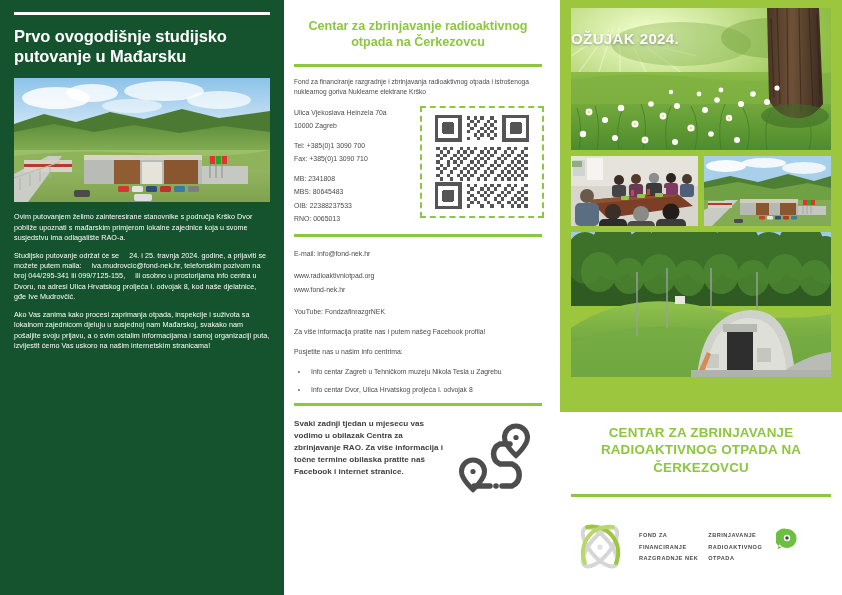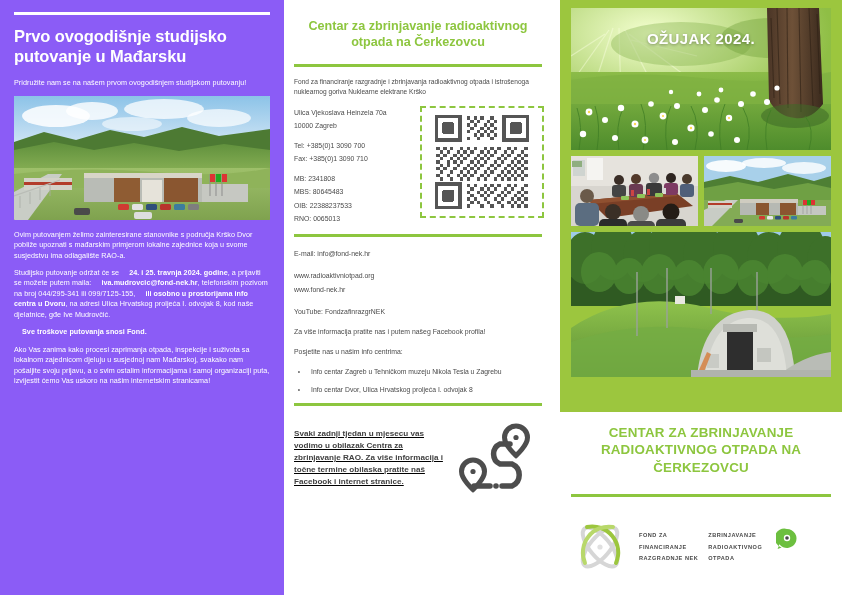--- a/index.html
+++ b/index.html
@@ -7,38 +7,38 @@
     width: 842px; height: 595px;
     background: #ffffff;
     font-family: "Liberation Sans", sans-serif;
     overflow: hidden;
   }
   .page { position: relative; width: 842px; height: 595px; background: #ffffff; }
 
   
   .panel-left {
     position: absolute; left: 0; top: 0; width: 284px; height: 595px;
-    background: #8b5cf6; padding: 12px 14px 0 14px;
+    background: #14532d; padding: 12px 14px 0 14px;
   }
   .rule-white { height: 3px; background: #ffffff; width: 100%; margin-bottom: 11px; }
   .left-title {
     color: #ffffff; font-size: 16.5px; font-weight: bold; line-height: 1.22;
     letter-spacing: -0.1px; margin-bottom: 12px;
   }
   .left-p {
     color: #ffffff; font-size: 7.2px; line-height: 1.45; margin-bottom: 7px;
     letter-spacing: 0.05px;
   }
   .left-photo {
     width: 256px; height: 124px; margin: 4px 0 10px 0;
     border-radius: 1px; overflow: hidden; position: relative;
     background: linear-gradient(#bfe0f5 0%, #cfe8f8 30%, #7fae55 46%, #5d8f3e 70%, #8a9a7d 100%);
   }
   .left-photo svg { display: block; width: 100%; height: 100%; }
-  .b { font-weight: bold; padding-left: 8px; }
+  .b { font-weight: normal; padding-left: 8px; }
 
   
   .panel-mid {
     position: absolute; left: 284px; top: 0; width: 276px; height: 595px;
     background: #ffffff; padding: 12px 18px 0 10px;
   }
   .mid-title {
     color: #8dc63f; font-size: 12.6px; font-weight: bold; line-height: 1.28;
     text-align: center; margin: 6px 0 14px 0;
   }
@@ -50,21 +50,21 @@
   .ln { color: #4a4a4a; font-size: 6.9px; line-height: 1.95; }
   .gap { height: 6px; }
   .qr-wrap {
     flex: 0 0 auto; width: 124px; height: 112px;
     border: 2px dashed #8dc63f; padding: 5px; background: #ffffff;
   }
   .qr-wrap svg { display: block; width: 100%; height: 100%; }
   .mid-list { margin-top: 4px; }
   .mid-li { display: flex; gap: 7px; font-size: 6.8px; color: #4a4a4a; line-height: 1.5; margin-bottom: 8px; }
   .mid-li .bullet { flex: 0 0 10px; text-align: center; color: #6a6a6a; }
-  .mid-foot { display: flex; gap: 6px; align-items: center; margin-top: 12px; text-decoration: underline; }
+  .mid-foot { display: flex; gap: 6px; margin-top: 12px; }
   .mid-foot-txt {
     flex: 1; color: #3f3f3f; font-size: 8.1px; font-weight: bold; line-height: 1.5;
   }
   .mid-foot-ico { flex: 0 0 92px; }
   .mid-foot-ico svg { display: block; width: 92px; height: 80px; }
 
   
   .panel-right {
     position: absolute; left: 560px; top: 0; width: 282px; height: 595px;
     background: #ffffff;
@@ -73,21 +73,21 @@
     position: absolute; left: 0; top: 0; width: 282px; height: 412px;
     background: #9cc63e;
   }
   .rp-inner { position: absolute; left: 0; top: 0; width: 282px; padding: 8px 11px; }
   .hero {
     position: relative; width: 260px; height: 142px; overflow: hidden;
     background: linear-gradient(#cfe08a 0%, #b8d86a 25%, #8fc04a 60%, #6fae3c 100%);
   }
   .hero svg { display: block; width: 100%; height: 100%; }
   .hero-label {
-    position: absolute; top: 22px; left: 0; right: 0; text-align: center;
+    position: absolute; top: 22px; left: 0; right: 0; 
     color: #ffffff; font-size: 15px; font-weight: bold; letter-spacing: 0.4px;
     text-shadow: 0 1px 3px rgba(0,0,0,.35);
   }
   .thumbs { display: flex; gap: 6px; margin-top: 6px; }
   .thumb-a, .thumb-b { width: 127px; height: 70px; overflow: hidden; }
   .thumb-a svg, .thumb-b svg, .wide svg { display: block; width: 100%; height: 100%; }
   .wide { width: 260px; height: 145px; margin-top: 6px; overflow: hidden; }
   .rp-bottom { position: absolute; left: 0; top: 418px; width: 282px; padding: 0 11px; }
   .rp-title {
     color: #8dc63f; font-size: 13.4px; font-weight: bold; line-height: 1.3;
@@ -103,21 +103,20 @@
   .logo-bubble svg { display: block; width: 22px; height: 22px; }
 </style>
 </head>
 <body>
 
 <div class="page">
 
   <div class="panel-left">
     <div class="rule-white"></div>
     <div class="left-title">Prvo ovogodišnje studijsko putovanje u Mađarsku</div>
-    <div class="left-p">Pridružite nam se na našem prvom ovogodišnjem studijskom putovanju!</div>
 
     <div class="left-photo">
       <svg viewBox="0 0 256 124" preserveAspectRatio="none">
         <defs>
           <linearGradient id="lsky" x1="0" y1="0" x2="0" y2="1">
             <stop offset="0" stop-color="#8cc3e8"></stop>
               <stop offset="1" stop-color="#dcebf7"></stop>
           </linearGradient>
           <linearGradient id="lhill" x1="0" y1="0" x2="0" y2="1">
             <stop offset="0" stop-color="#5f8f3c"></stop>
@@ -175,21 +174,20 @@
           <line x1="6" y1="100" x2="6" y2="112"></line>
             <line x1="16" y1="96" x2="16" y2="108"></line>
           <line x1="26" y1="92" x2="26" y2="104"></line>
             <line x1="36" y1="88" x2="36" y2="100"></line>
         </g>
       </svg>
     </div>
 
     <div class="left-p">Ovim putovanjem želimo zainteresirane stanovnike s područja Krško Dvor pobliže upoznati s mađarskim primjerom lokalne zajednice koja u svome susjedstvu ima odlagalište RAO-a.</div>
     <div class="left-p"><span>Studijsko putovanje održat će se </span><span class="b">24. i 25. travnja 2024. godine</span><span>, a prijaviti se možete putem maila: </span><span class="b">iva.mudrovcic@fond-nek.hr</span><span>, telefonskim pozivom na broj 044/295-341 ili 099/7125-155, </span><span class="b">ili osobno u prostorijama info centra u Dvoru</span><span>, na adresi Ulica Hrvatskog proljeća I. odvojak 8, kod naše djelatnice, gđe Ive Mudrovčić.</span></div>
-    <div class="left-p b">Sve troškove putovanja snosi Fond.</div>
     <div class="left-p">Ako Vas zanima kako procesi zaprimanja otpada, inspekcije i suživota sa lokalnom zajednicom djeluju u susjednoj nam Mađarskoj, svakako nam pošaljite svoju prijavu, a o svim ostalim informacijama i samoj organizaciji puta, izvijestit ćemo Vas uskoro na našim internetskim stranicama!</div>
   </div>
 
   <div class="panel-mid">
     <div class="mid-title">Centar za zbrinjavanje radioaktivnog otpada na Čerkezovcu</div>
     <div class="rule-green"></div>
     <div class="mid-p">Fond za financiranje razgradnje i zbrinjavanja radioaktivnog otpada i istrošenoga nuklearnog goriva Nuklearne elektrane Krško</div>
 
     <div class="contact-row">
       <div class="contact-col">

